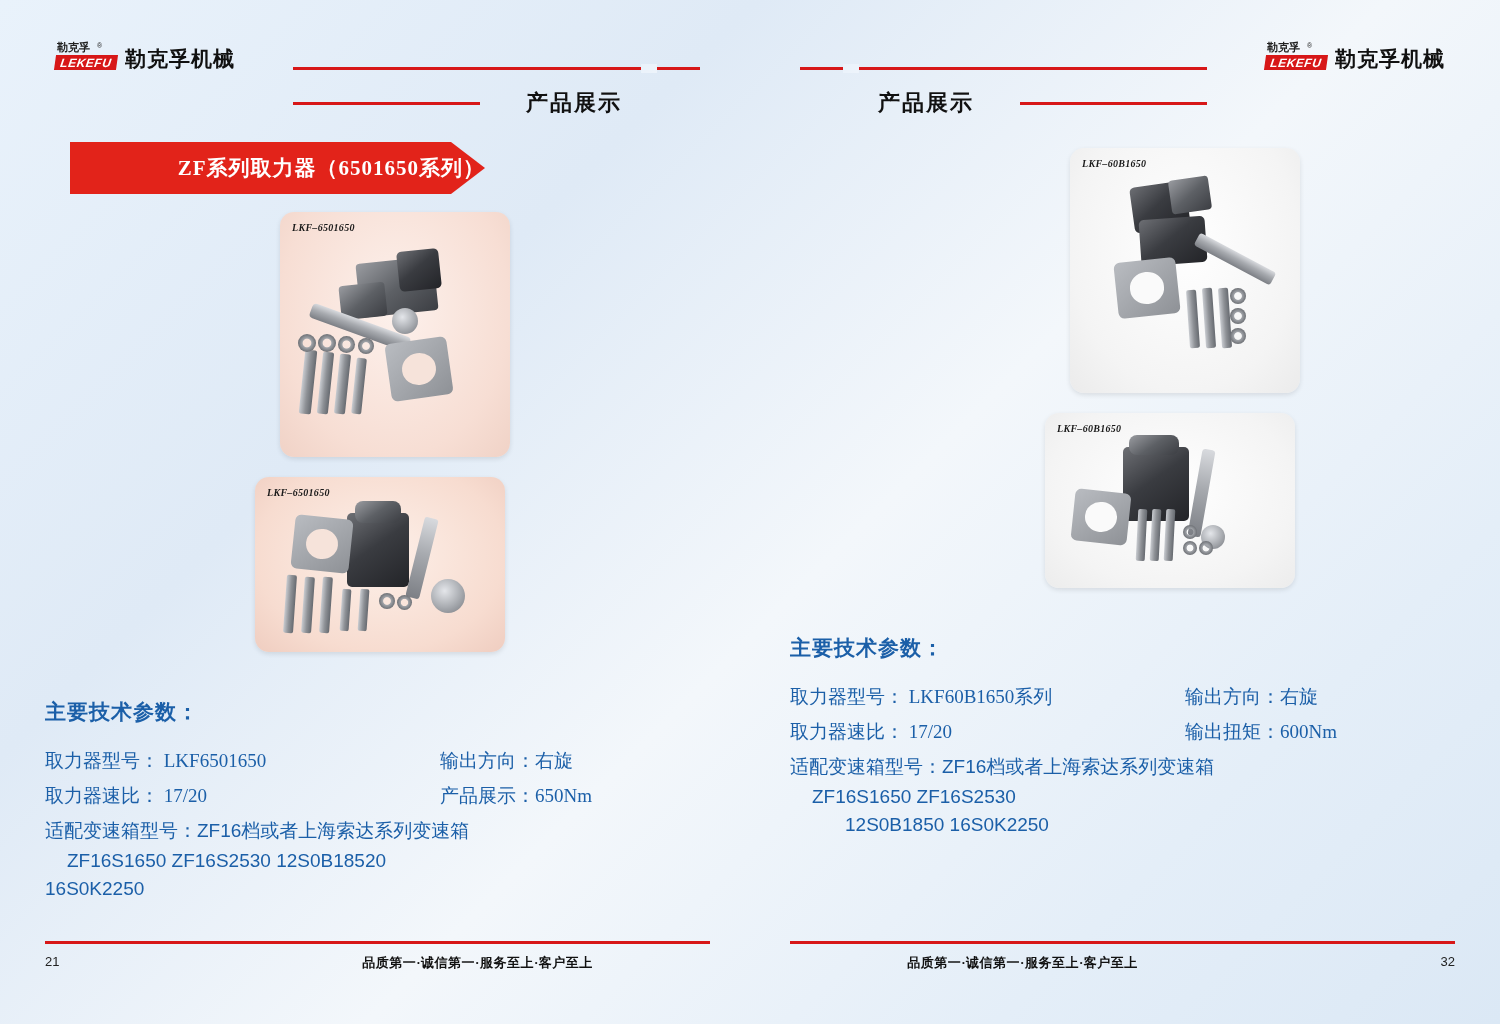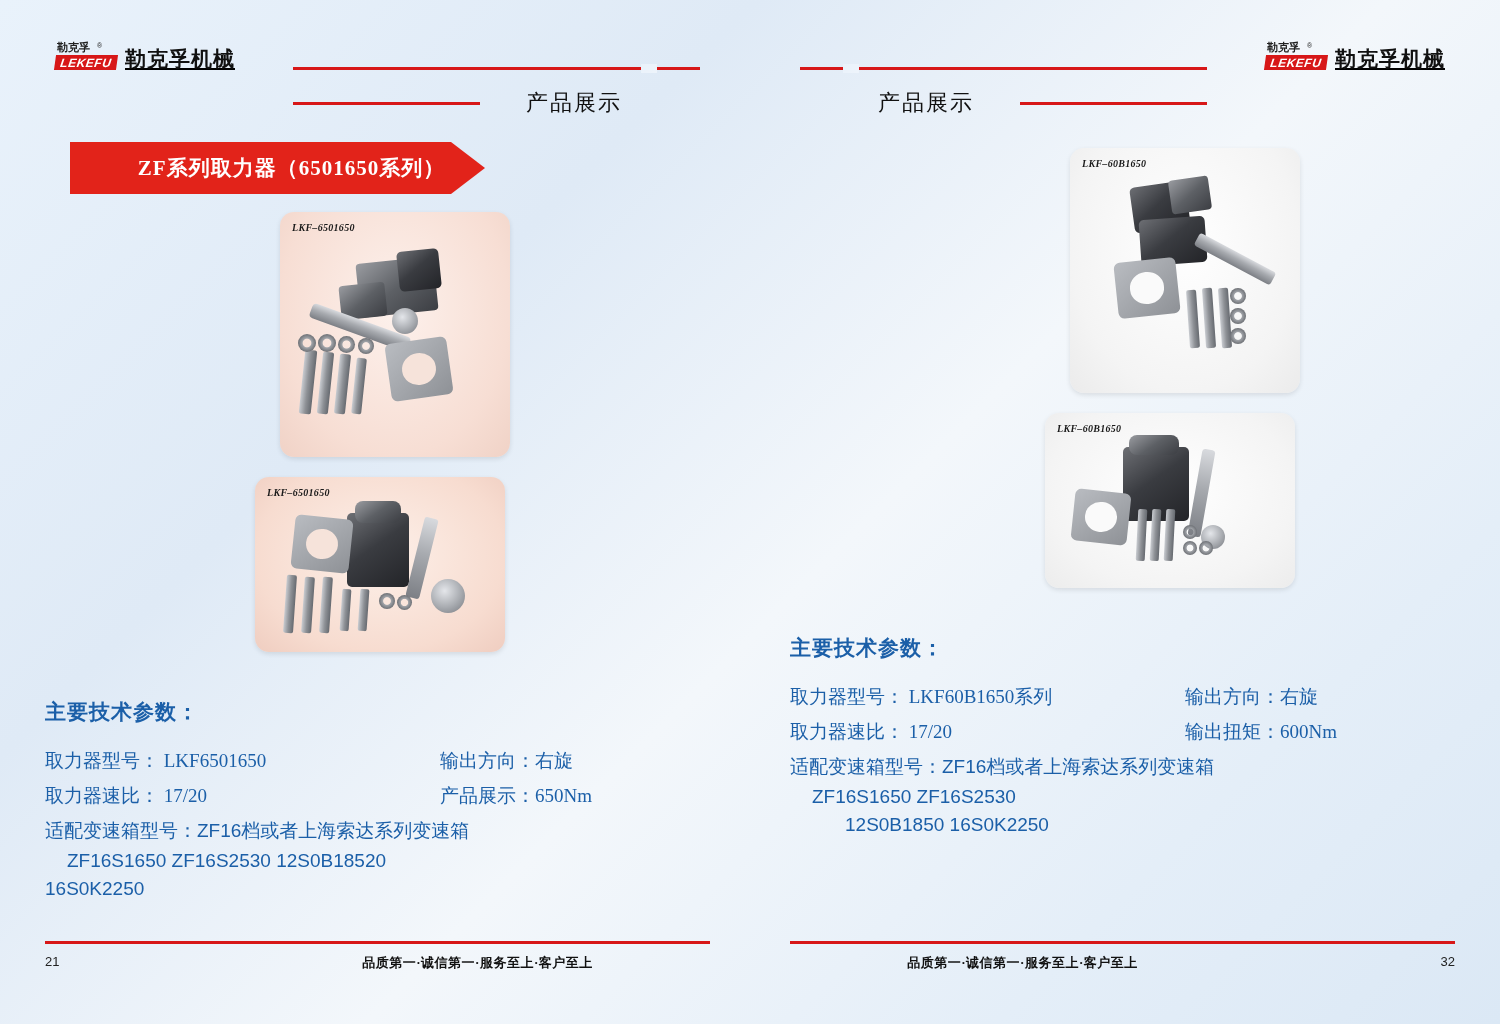--- a/index.html
+++ b/index.html
@@ -32,21 +32,20 @@
   .header {
     position: relative;
     height: 130px;
   }
   .brand {
     position: absolute;
     top: 42px;
     display: flex;
     align-items: center;
     gap: 8px;
-    text-decoration: underline;
   }
   .brand-left  { left: 10px; }
   .brand-right { right: 10px; }
   .logo-mark {
     position: relative;
     width: 62px;
     height: 34px;
     line-height: 1;
   }
   .logo-cn {
@@ -108,21 +107,21 @@
     height: 9px;
     background: linear-gradient(135deg, #e9f2fb, #eef4fb);
   }
   .rule-gap-l { left: 348px; }
   .rule-gap-r { right: 348px; }
 
   .section-title {
     position: absolute;
     top: 88px;
     font-size: 22px;
-    font-weight: normal;
+    font-weight: bold;
     color: #111;
     letter-spacing: 2px;
   }
   .section-title-left  { right: 88px; }
   .section-title-right { left: 88px; }
   .title-rule {
     position: absolute;
     top: 102px;
     height: 3px;
     background: #d71718;
@@ -142,21 +141,21 @@
     position: absolute;
     top: 0;
     height: 52px;
     background: #e2231a;
     display: flex;
     align-items: center;
   }
   .banner-left {
     left: 25px;
     right: 225px;
-    justify-content: center;
+    justify-content: flex-end;
     padding-left: 28px;
     clip-path: polygon(0 0, calc(100% - 34px) 0, 100% 50%, calc(100% - 34px) 100%, 0 100%);
   }
   .banner-right {
     right: 25px;
     left: 225px;
     justify-content: flex-end;
     padding-right: 28px;
     clip-path: polygon(34px 0, 100% 0, 100% 100%, 34px 100%, 0 50%);
   }

